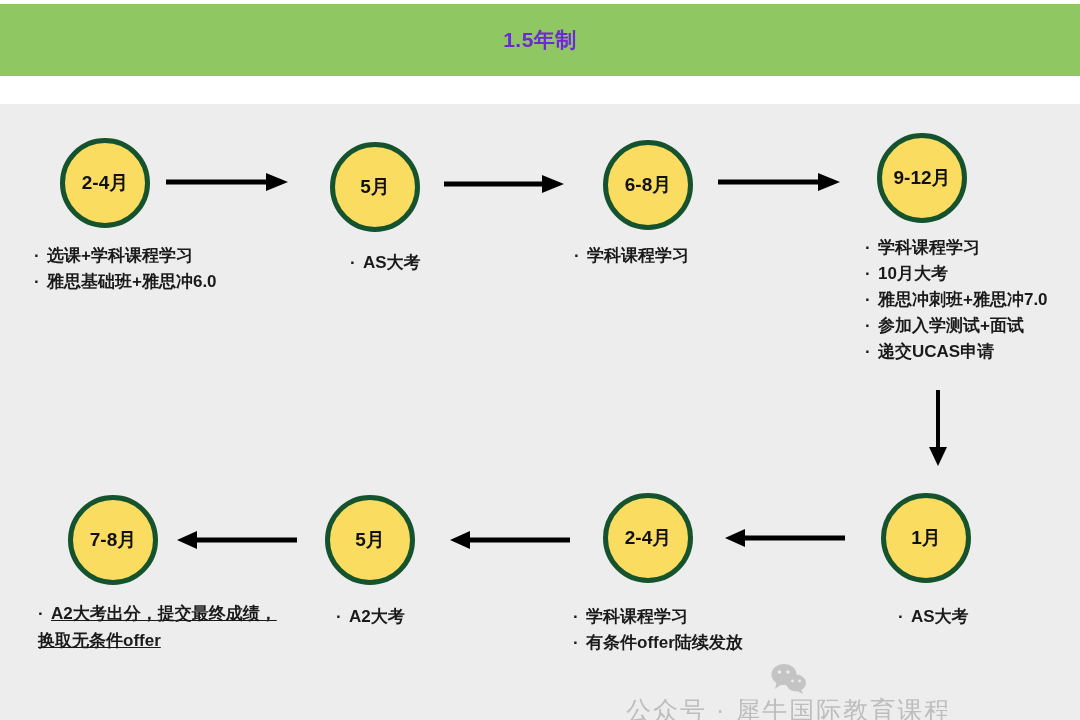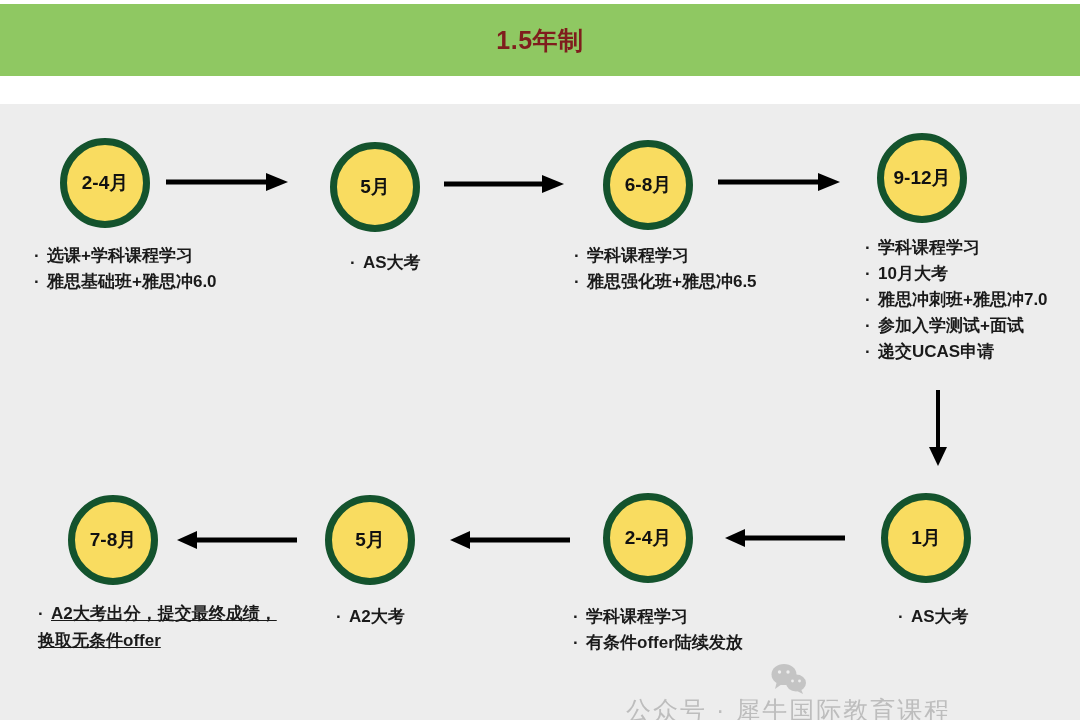--- a/index.html
+++ b/index.html
@@ -26,44 +26,44 @@
     left: 0;
     top: 4px;
     width: 1080px;
     height: 72px;
     background: #8FC862;
     display: flex;
     align-items: center;
     justify-content: center;
   }
   .header-title {
-    font-size: 25px;
+    font-size: 21px;
     font-weight: bold;
-    color: #7f1d1d;
+    color: #6d28d9;
     letter-spacing: 0.5px;
   }
 
   
   .board {
     position: absolute;
     left: 0;
     top: 104px;
     width: 1080px;
     height: 616px;
     background: #EDEDED;
   }
 
   
   .node-circle {
     position: absolute;
     width: 90px;
     height: 90px;
     border-radius: 50%;
     background: #F9DC60;
-    border: 7px solid #14532d;
+    border: 5px solid #14532d;
     display: flex;
     align-items: center;
     justify-content: center;
     box-sizing: border-box;
   }
   .node-circle .node-label {
     font-size: 19px;
     font-weight: bold;
     color: #111111;
     white-space: nowrap;
@@ -156,21 +156,20 @@
       <line x1="0" y1="10" x2="102" y2="10" stroke="#000000" stroke-width="5"></line>
       <polygon points="98,1 120,10 98,19" fill="#000000"></polygon>
     </svg>
   </div>
 
   <div class="node-circle" style="left:603px; top:140px;">
     <span class="node-label">6-8月</span>
   </div>
   <div class="bullets" style="left:554px; top:243px; width:290px;">
     <div class="bullet-line"><span class="dot">·</span><span>学科课程学习</span></div>
-    <div class="bullet-line"><span class="dot">·</span><span>雅思强化班+雅思冲6.5</span></div>
   </div>
 
   <div class="arrow-h" style="left:718px; top:172px; width:122px;">
     <svg width="122" height="20" viewBox="0 0 122 20">
       <line x1="0" y1="10" x2="104" y2="10" stroke="#000000" stroke-width="5"></line>
       <polygon points="100,1 122,10 100,19" fill="#000000"></polygon>
     </svg>
   </div>
 
   <div class="node-circle" style="left:877px; top:133px;">

